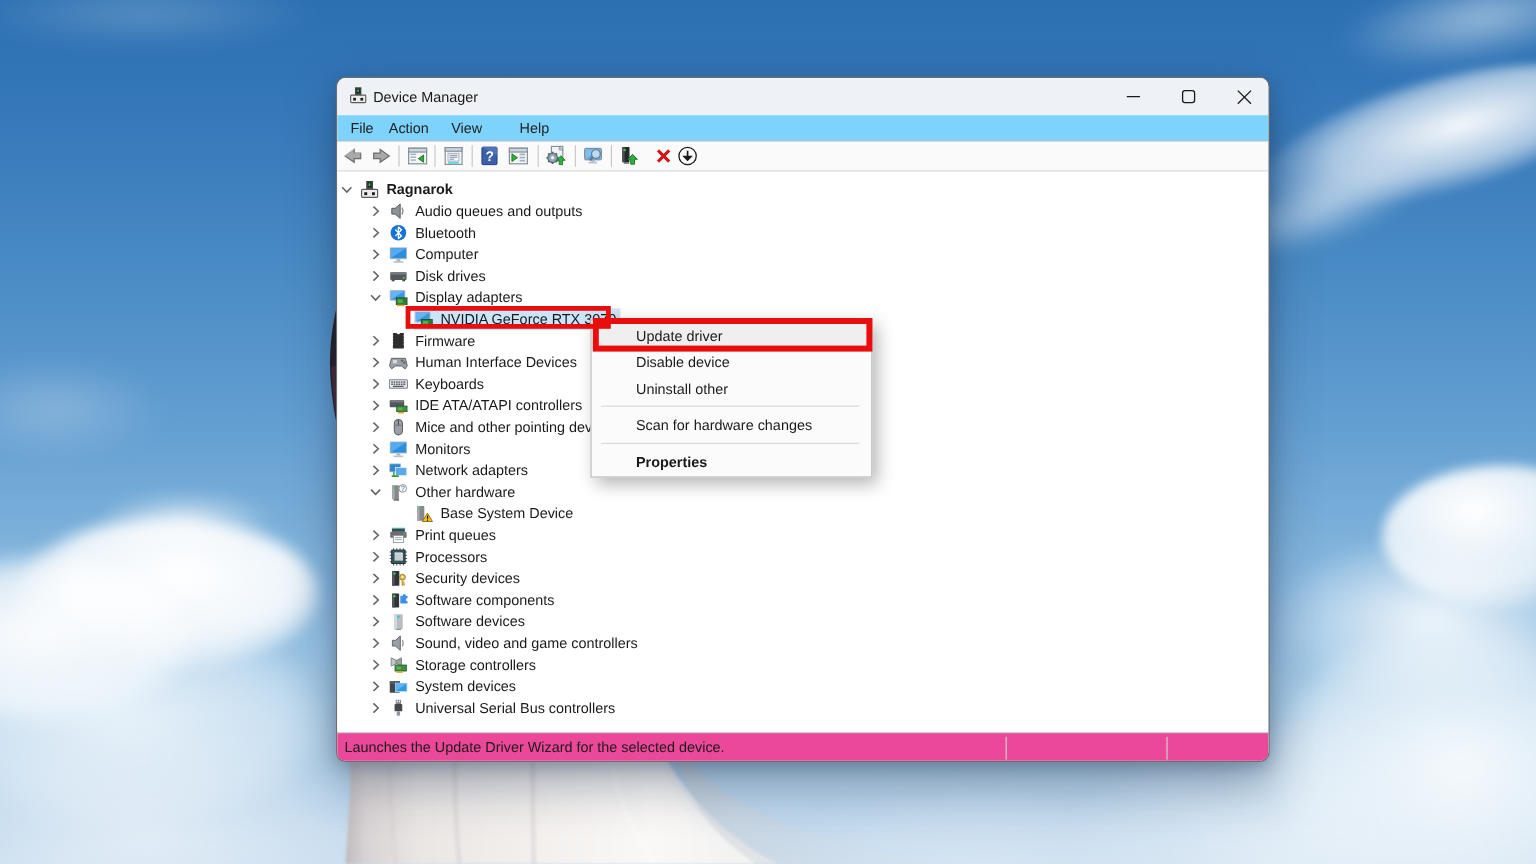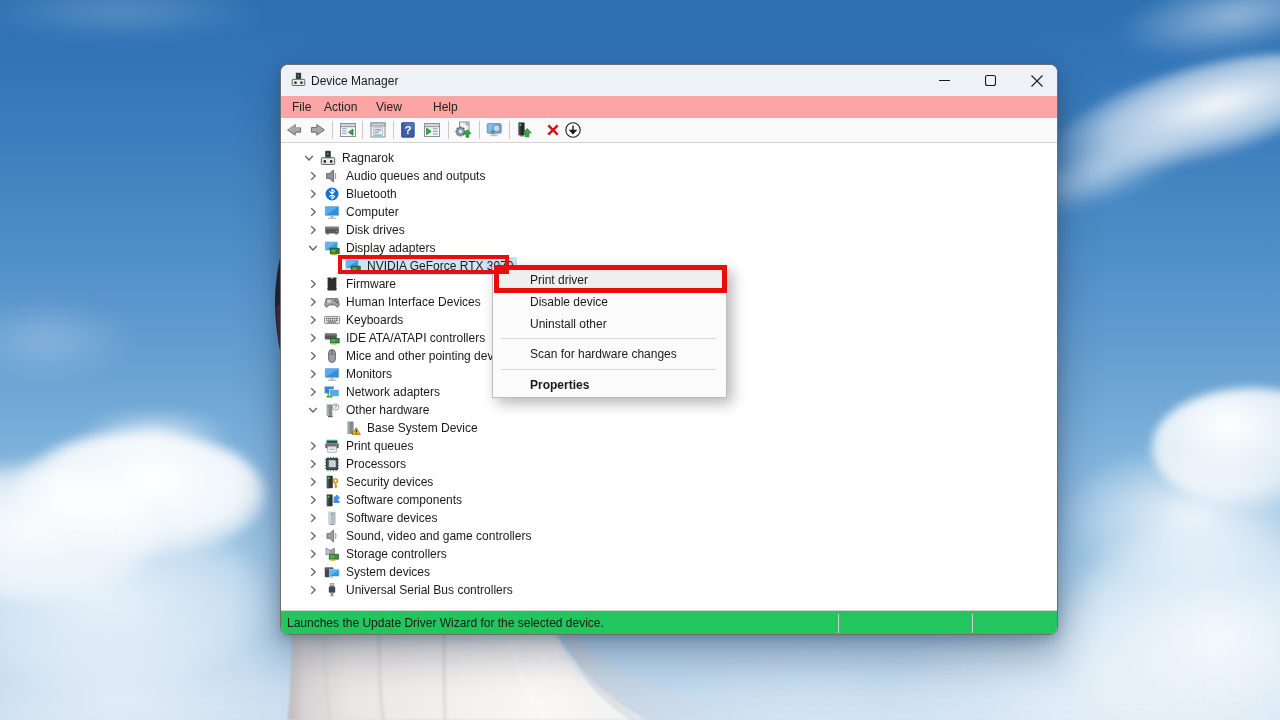--- a/index.html
+++ b/index.html
@@ -6,35 +6,35 @@
   #stage{position:relative;width:1280px;height:720px;overflow:hidden;
     background:linear-gradient(180deg,#2c70b2 0%,#3376b8 10%,#3d7ebd 20%,#488ac4 30%,#5694cb 40%,#65a0d2 50%,#78aed9 60%,#8ebce1 70%,#a0c8e6 78%,#b3d2ea 86%,#c4daee 100%);}
   .cl{position:absolute;border-radius:50%;}
   #win{position:absolute;left:280px;top:64px;width:778px;height:571px;background:#fff;
     border:1px solid #6e6e6e;border-radius:8px;box-sizing:border-box;overflow:hidden;
     box-shadow:0 16px 42px rgba(30,50,80,.42),0 4px 12px rgba(30,50,80,.25);}
   #titlebar{position:absolute;left:0;top:0;width:100%;height:31px;background:#eef2f6;}
   #titlebar .ticon{position:absolute;left:10px;top:7px;}
   #titlebar .ttext{position:absolute;left:30px;top:9px;font-size:12px;color:#191919;}
   .capbtn{position:absolute;top:0;}
-  #menubar{position:absolute;left:0;top:31px;width:100%;height:22px;background:#fca5a5;border-bottom:1px solid #bdbdbd;box-sizing:border-box;font-size:12px;color:#222;}
+  #menubar{position:absolute;left:0;top:31px;width:100%;height:22px;background:#7dd3fc;border-bottom:1px solid #bdbdbd;box-sizing:border-box;font-size:12px;color:#222;}
   #menubar span{position:absolute;top:4px;}
   #toolbar{position:absolute;left:0;top:53px;width:100%;height:25px;background:#fafafa;border-bottom:1px solid #d4d4d4;box-sizing:border-box;}
   .tbi{position:absolute;top:3px;}
   .tbsep{position:absolute;top:3px;width:1px;height:18px;background:#c9c9c9;}
   #tree{position:absolute;left:0;top:78px;width:100%;height:467px;background:#fff;padding-top:6px;box-sizing:border-box;}
   .row{height:18px;display:flex;align-items:center;font-size:12px;color:#1a1a1a;white-space:nowrap;}
   .chev{width:16px;height:16px;display:flex;align-items:center;justify-content:center;flex:0 0 16px;}
   .ic{width:16px;height:16px;flex:0 0 16px;margin-right:6px;}
-  .l0{padding-left:20px;} .l0 .ic{margin-left:3px;}
+  .l0{padding-left:0;font-weight:bold;} .l0 .ic{margin-left:3px;}
   .l1{padding-left:24px;} .l1 .ic{margin-left:3px;}
   .l2{padding-left:64px;}
   .selwrap{display:flex;align-items:center;background:#cce4f7;padding:1px 3px 1px 0;}
   .selwrap .ic{margin-left:0;margin-right:6px;}
-  #statusbar{position:absolute;left:0;top:545px;width:100%;height:41px;background:#22c55e;border-top:1px solid #d0d0d0;box-sizing:border-box;font-size:12px;color:#1b1b1b;}
+  #statusbar{position:absolute;left:0;top:545px;width:100%;height:41px;background:#ec4899;border-top:1px solid #d0d0d0;box-sizing:border-box;font-size:12px;color:#1b1b1b;}
   #statusbar .stext{position:absolute;left:6px;top:5px;}
   .ssep{position:absolute;top:3px;width:1px;height:19px;background:#cfcfcf;}
   #ctx{position:absolute;left:492px;top:266px;width:235px;height:132px;background:#fbfbfb;border:1px solid #bdbdbd;box-sizing:border-box;box-shadow:5px 5px 14px rgba(0,0,0,.3);z-index:20;}
   .mi{position:absolute;left:2px;right:2px;height:22px;font-size:12px;color:#1a1a1a;line-height:22px;padding-left:35px;}
   .msep{position:absolute;left:8px;right:10px;height:1px;background:#d9d9d9;}
   .redbox{position:absolute;z-index:40;box-sizing:border-box;border:4px solid #e90d0d;}
 </style>
 </head>
 <body>
 <div id="stage">
@@ -570,21 +570,21 @@
         </div>
     </div>
     <div id="statusbar">
       <span class="stext">Launches the Update Driver Wizard for the selected device.</span>
       <div class="ssep" style="left:557px"></div>
       <div class="ssep" style="left:691px"></div>
     </div>
   </div>
 
   <div id="ctx">
-    <div class="mi" style="top:2px;background:#efefef;">Print driver</div>
+    <div class="mi" style="top:2px;background:#efefef;">Update driver</div>
     <div class="mi" style="top:24px;">Disable device</div>
     <div class="mi" style="top:46px;">Uninstall other</div>
     <div class="msep" style="top:71px;"></div>
     <div class="mi" style="top:76px;">Scan for hardware changes</div>
     <div class="msep" style="top:102px;"></div>
     <div class="mi" style="top:107px;font-weight:bold;">Properties</div>
   </div>
 
   <div class="redbox" style="left:338px;top:255px;width:171px;height:19px;"></div>
   <div class="redbox" style="left:494px;top:265px;width:233px;height:28px;border-width:5px;"></div>

